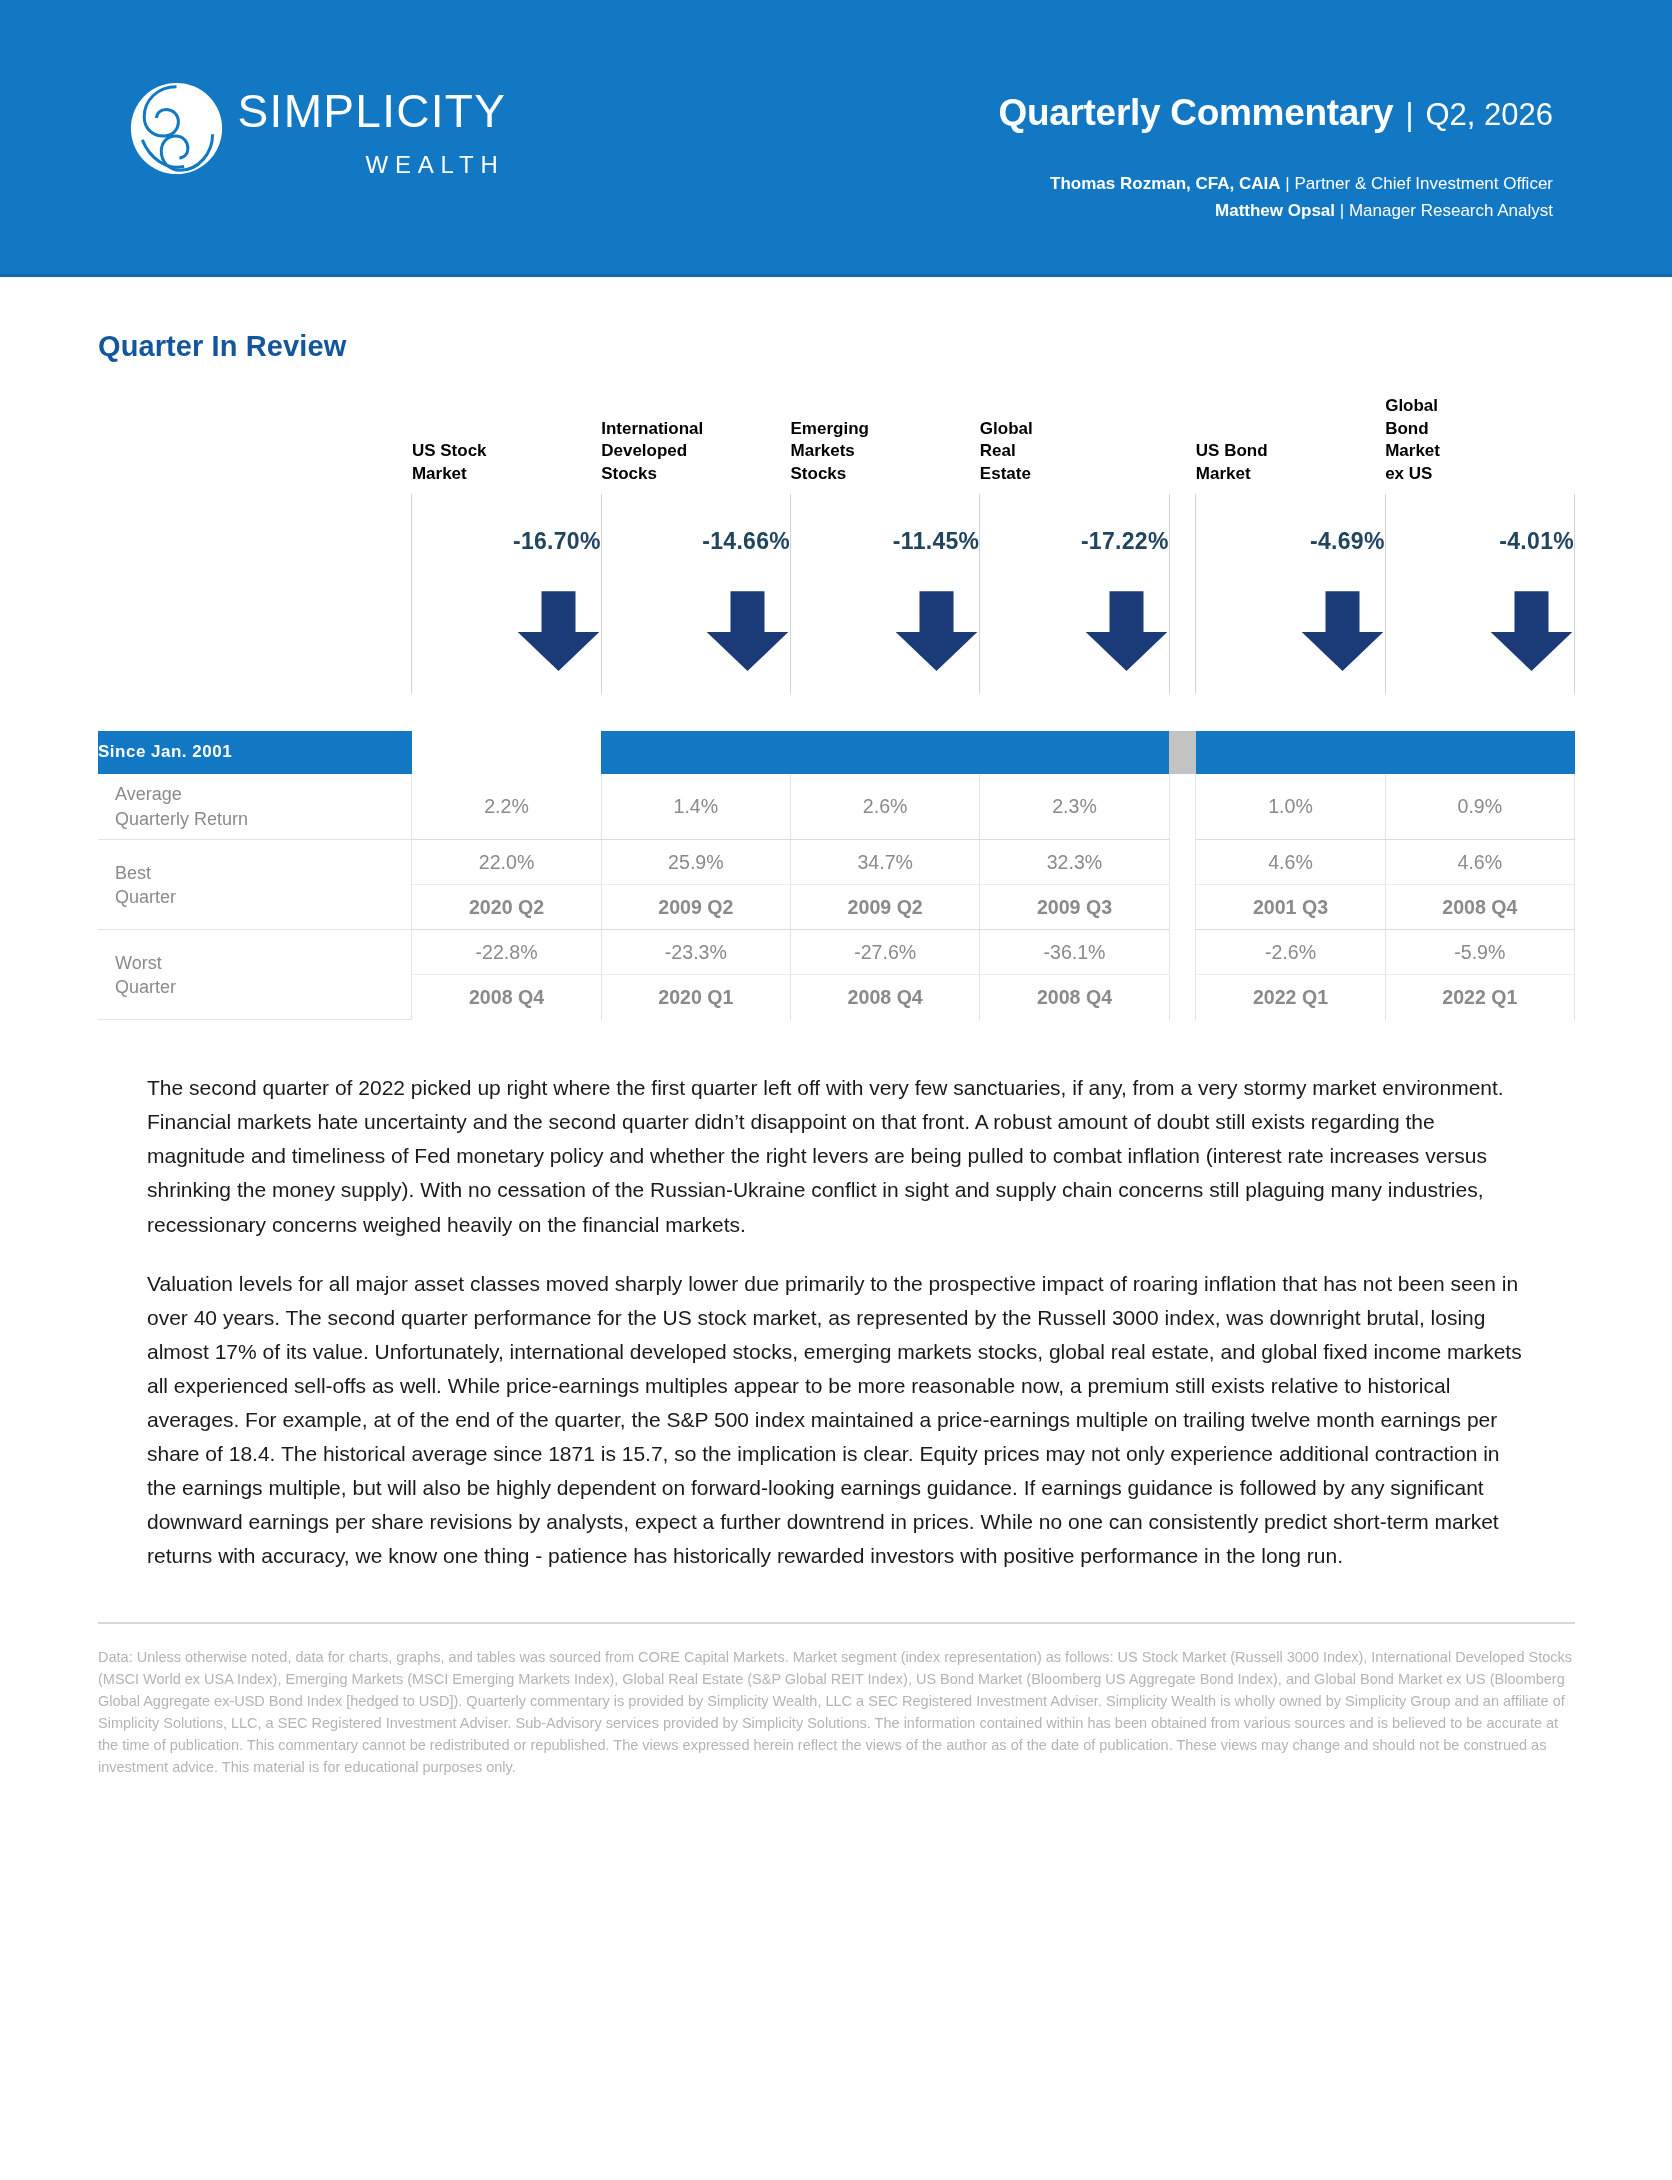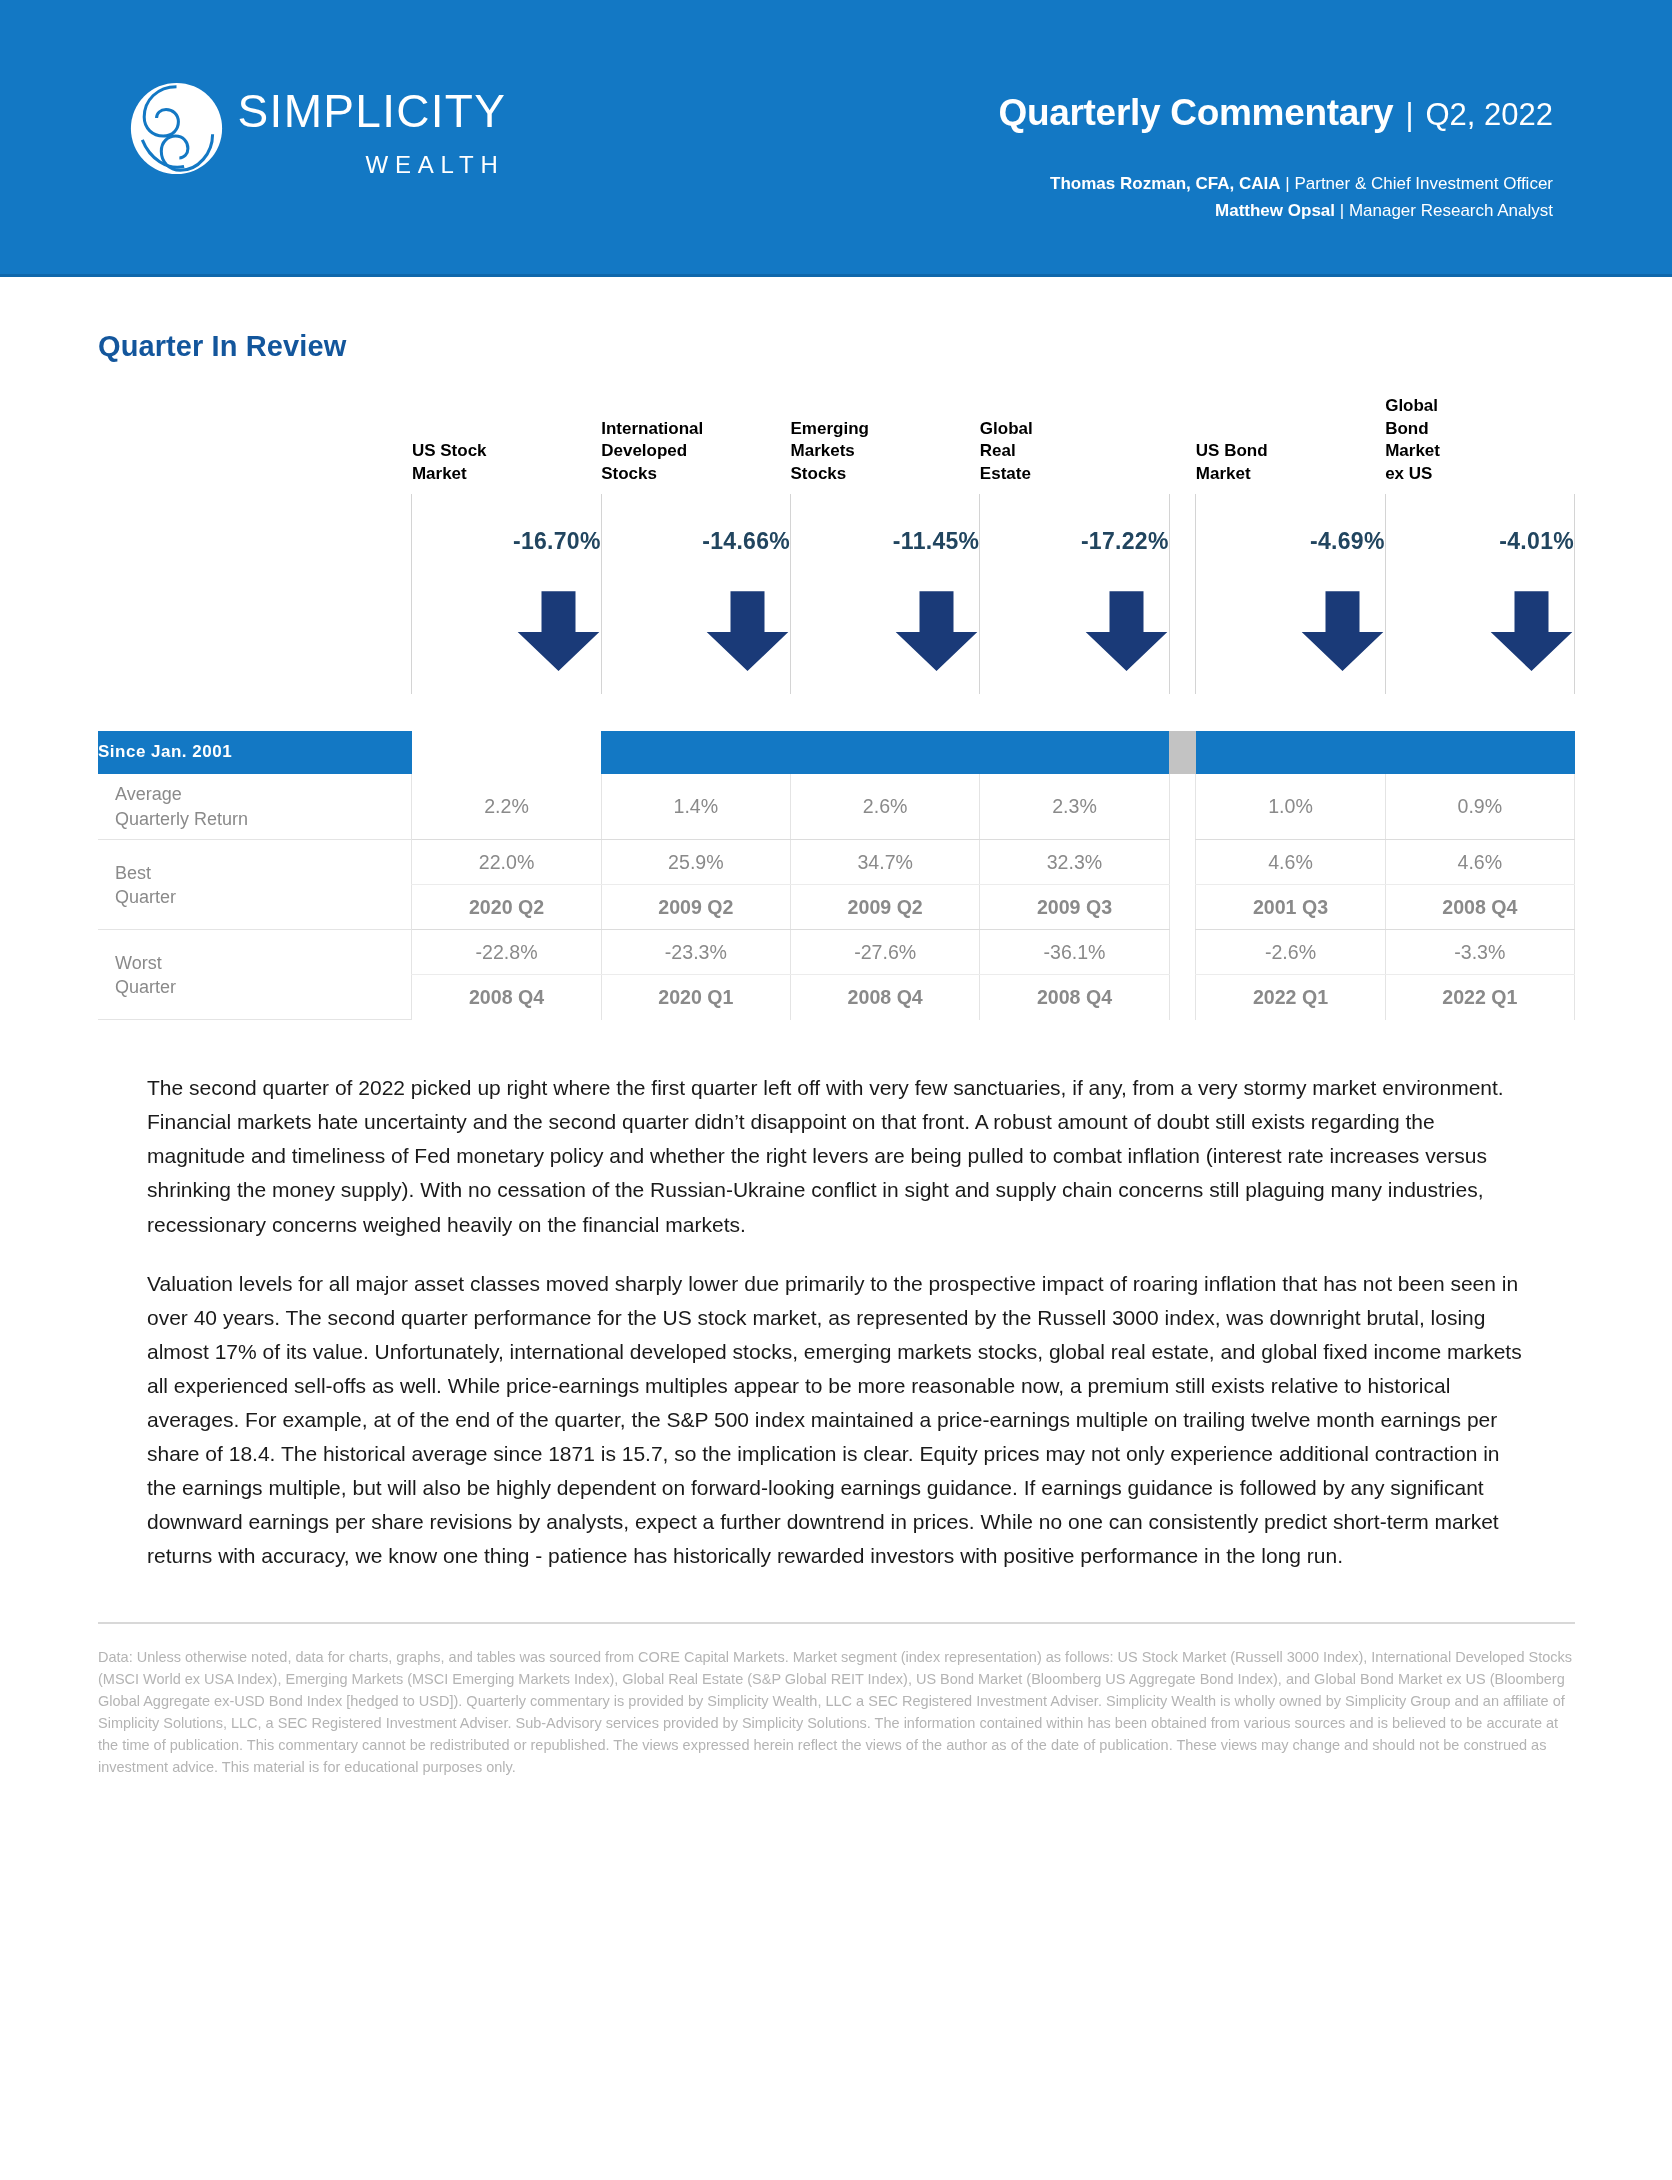--- a/index.html
+++ b/index.html
@@ -269,21 +269,21 @@
       <div class="logo-text">
         <div class="logo-simplicity">SIMPLICITY</div>
         <div class="logo-wealth">WEALTH</div>
       </div>
     </div>
 
     <div class="header-right">
       <div class="doc-title-row">
         <span class="doc-title">Quarterly Commentary</span>
         <span class="doc-title-sep">|</span>
-        <span class="doc-period">Q2, 2022</span>
+        <span class="doc-period">Q2, 2026</span>
       </div>
       <div class="byline">
         <div>
           <span class="nm">Thomas Rozman, CFA, CAIA</span><span class="rl"> | </span><span class="rl">Partner &amp; Chief Investment Officer</span>
         </div>
         <div>
           <span class="nm">Matthew Opsal</span><span class="rl"> | </span><span class="rl">Manager Research Analyst</span>
         </div>
       </div>
     </div>
@@ -450,21 +450,21 @@
           <td class="lbl" rowspan="2">
             <div>Worst</div>
             <div>Quarter</div>
           </td>
           <td class="dat">-22.8%</td>
           <td class="dat">-23.3%</td>
           <td class="dat">-27.6%</td>
           <td class="dat">-36.1%</td>
           <td class="gapcell"></td>
           <td class="dat">-2.6%</td>
-          <td class="dat">-3.3%</td>
+          <td class="dat">-5.9%</td>
         </tr>
 
         <tr class="r-worst-q">
           <td class="dat strong">2008 Q4</td>
           <td class="dat strong">2020 Q1</td>
           <td class="dat strong">2008 Q4</td>
           <td class="dat strong">2008 Q4</td>
           <td class="gapcell"></td>
           <td class="dat strong">2022 Q1</td>
           <td class="dat strong">2022 Q1</td>

